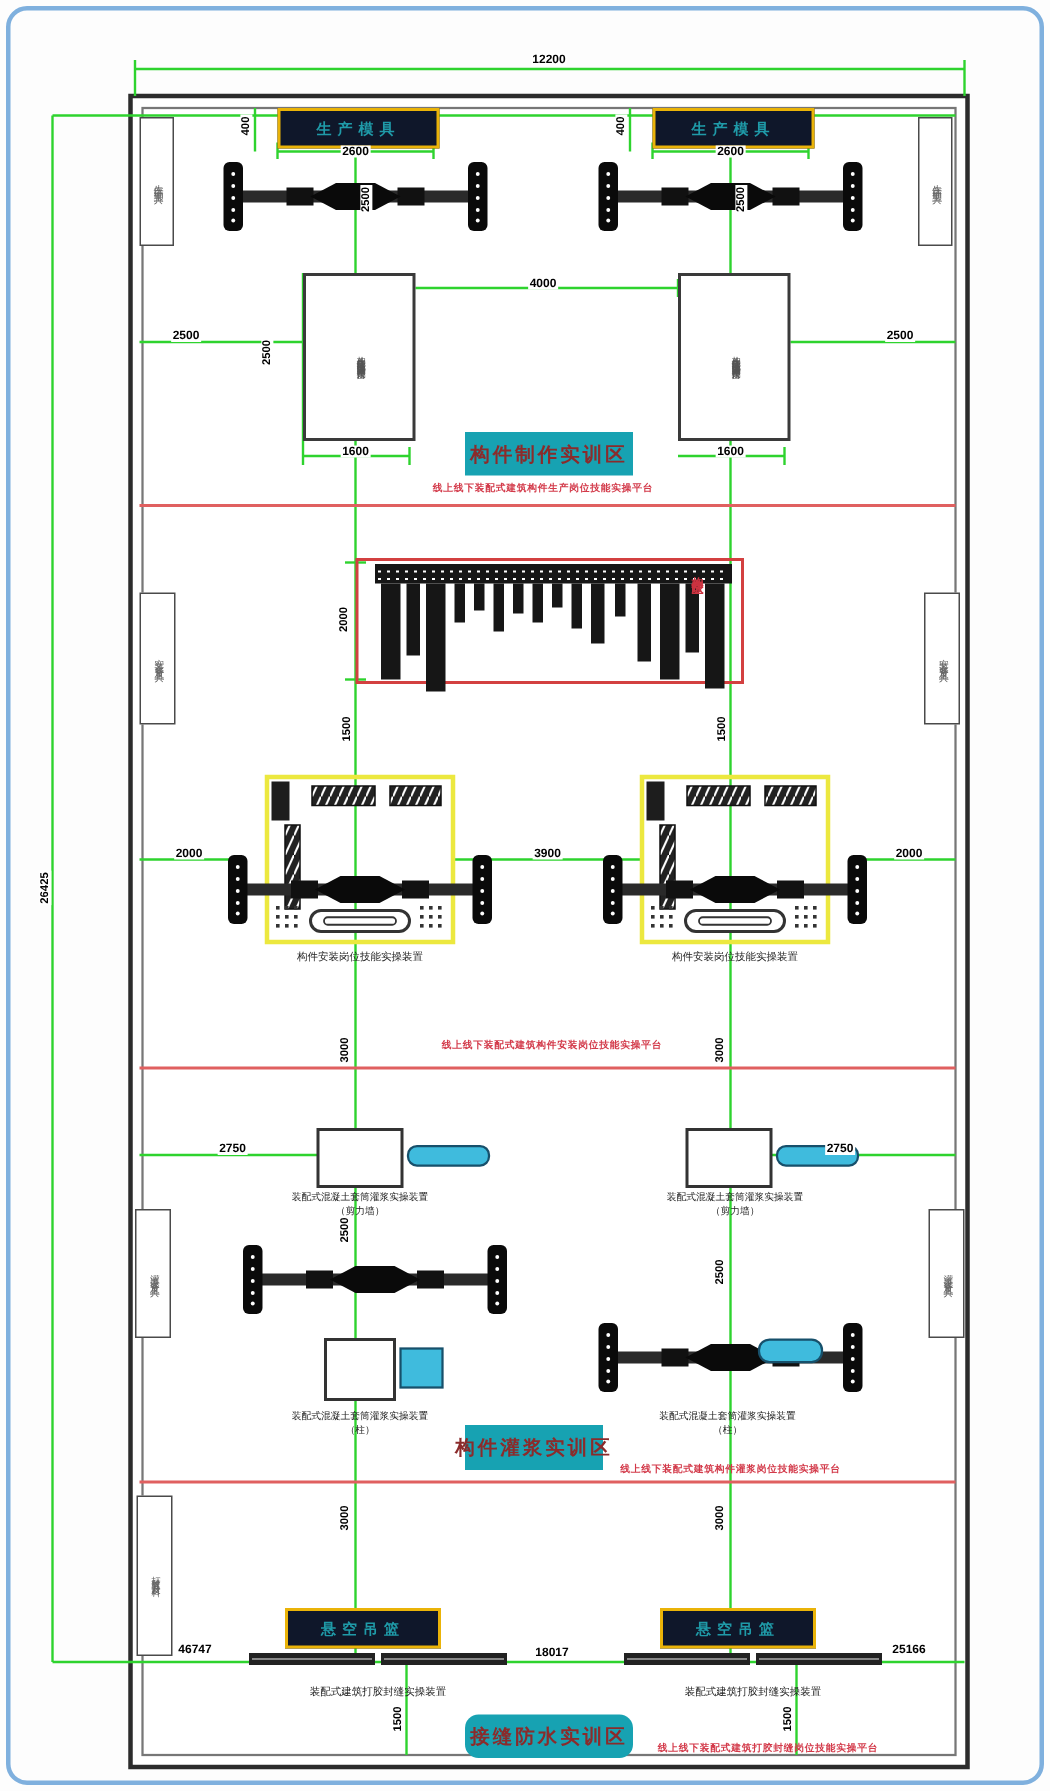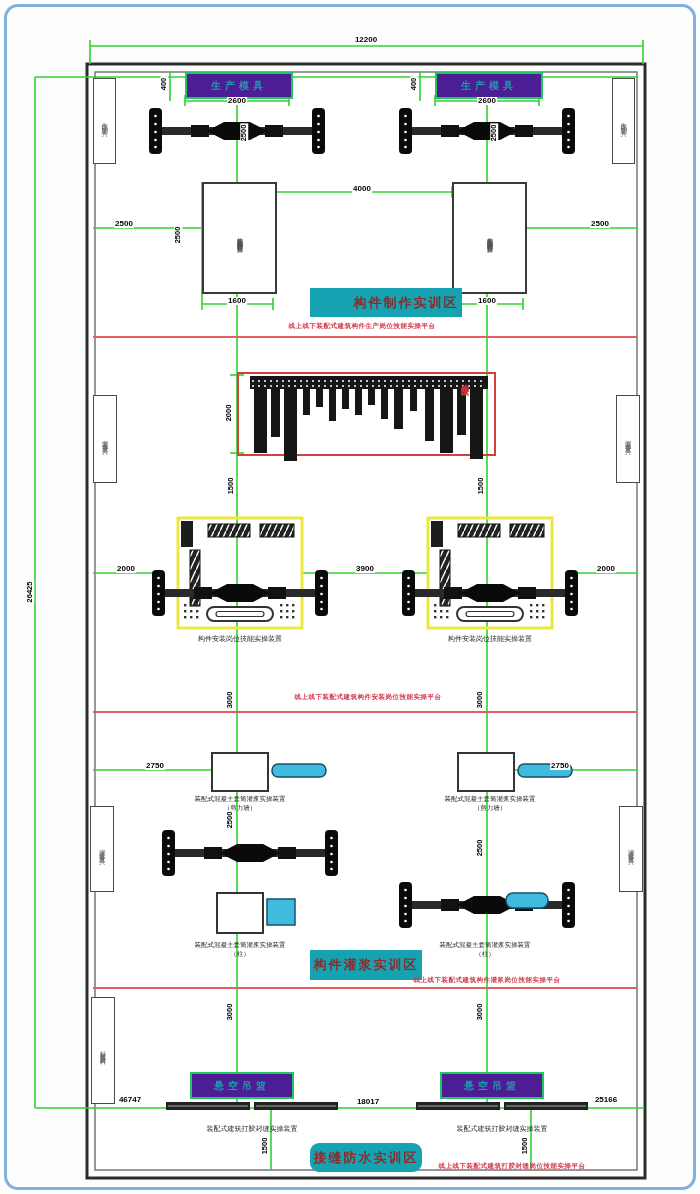--- a/index.html
+++ b/index.html
@@ -8,21 +8,21 @@
   .page-border{position:absolute;inset:4px;border:3px solid #7fb0de;border-radius:14px;}
   svg.plan{position:absolute;left:0;top:0;}
   .dim{position:absolute;transform:translate(-50%,-50%);font-size:8px;font-weight:bold;
        color:#000;background:#fff;padding:0 1px;white-space:nowrap;line-height:1;}
   .dimv{position:absolute;transform:translate(-50%,-50%) rotate(-90deg);font-size:7.5px;font-weight:bold;
        color:#000;background:#fff;padding:0 1px;white-space:nowrap;line-height:1;}
   .banner{position:absolute;display:flex;align-items:center;justify-content:center;
        background:#17a2b2;color:#8b2b2b;font-weight:bold;font-size:13px;letter-spacing:2px;white-space:nowrap;}
   .platform{position:absolute;transform:translate(-50%,-50%);font-size:6.5px;font-weight:bold;
        color:#d33a4a;white-space:nowrap;letter-spacing:.5px;}
-  .wbox{position:absolute;background:#4c1d95;border:2px solid #22c55e;display:flex;align-items:center;
+  .wbox{position:absolute;background:#0f172a;border:2px solid #eab308;display:flex;align-items:center;
        justify-content:center;color:#1f9aa8;font-weight:bold;font-size:10px;letter-spacing:4px;white-space:nowrap;}
   .vlabel{position:absolute;background:#fff;border:1.5px solid #4a4a4a;display:flex;align-items:center;
        justify-content:center;writing-mode:vertical-rl;text-orientation:upright;font-size:6.5px;
        color:#666;letter-spacing:1.5px;line-height:1;}
   .tallbox{position:absolute;background:#fff;border:2px solid #3a3a3a;display:flex;align-items:center;
        justify-content:center;writing-mode:vertical-rl;text-orientation:upright;font-size:6px;color:#555;
        line-height:1.8;letter-spacing:.5px;}
   .storage-label{position:absolute;writing-mode:vertical-rl;text-orientation:upright;color:#cc3340;
        font-size:8px;font-weight:bold;letter-spacing:1px;}
   .equip-label{position:absolute;transform:translateX(-50%);font-size:7px;color:#222;text-align:center;
@@ -211,24 +211,24 @@
   <div class="vlabel" style="left:93px;top:78px;width:21px;height:84px;">生产辅助工具</div>
   <div class="vlabel" style="left:612px;top:78px;width:21px;height:84px;">生产辅助工具</div>
   <div class="vlabel" style="left:93px;top:395px;width:22px;height:86px;">安装设备及工具</div>
   <div class="vlabel" style="left:616px;top:395px;width:22px;height:86px;">安装设备及工具</div>
   <div class="vlabel" style="left:90px;top:806px;width:22px;height:84px;">灌浆设备及工具</div>
   <div class="vlabel" style="left:619px;top:806px;width:22px;height:84px;">灌浆设备及工具</div>
   <div class="vlabel" style="left:91px;top:997px;width:22px;height:105px;font-size:6px;letter-spacing:1px;">打胶封缝工具及材料</div>
 
   <div class="storage-label" style="left:458px;top:378px;height:74px;">构件存放区</div>
 
-  <div class="banner" style="left:310px;top:288px;width:112px;height:29px;padding-left:40px;">构件制作实训区</div>
+  <div class="banner" style="left:310px;top:288px;width:112px;height:29px;">构件制作实训区</div>
   <div class="platform" style="left:362px;top:326px;">线上线下装配式建筑构件生产岗位技能实操平台</div>
   <div class="platform" style="left:368px;top:697px;">线上线下装配式建筑构件安装岗位技能实操平台</div>
-  <div class="banner" style="left:310px;top:950px;width:112px;height:30px;">构件灌浆实训区</div>
+  <div class="banner" style="left:310px;top:950px;width:92px;height:30px;">构件灌浆实训区</div>
   <div class="platform" style="left:487px;top:980px;">线上线下装配式建筑构件灌浆岗位技能实操平台</div>
   <div class="banner" style="left:310px;top:1143px;width:112px;height:29px;border-radius:9px;">接缝防水实训区</div>
   <div class="platform" style="left:512px;top:1166px;">线上线下装配式建筑打胶封缝岗位技能实操平台</div>
 
   <div class="equip-label" style="left:240px;top:634px;">构件安装岗位技能实操装置</div>
   <div class="equip-label" style="left:490px;top:634px;">构件安装岗位技能实操装置</div>
   <div class="equip-label" style="left:240px;top:795px;font-size:6.5px;">
     <div>装配式混凝土套筒灌浆实操装置</div>
     <div>（剪力墙）</div>
   </div>

